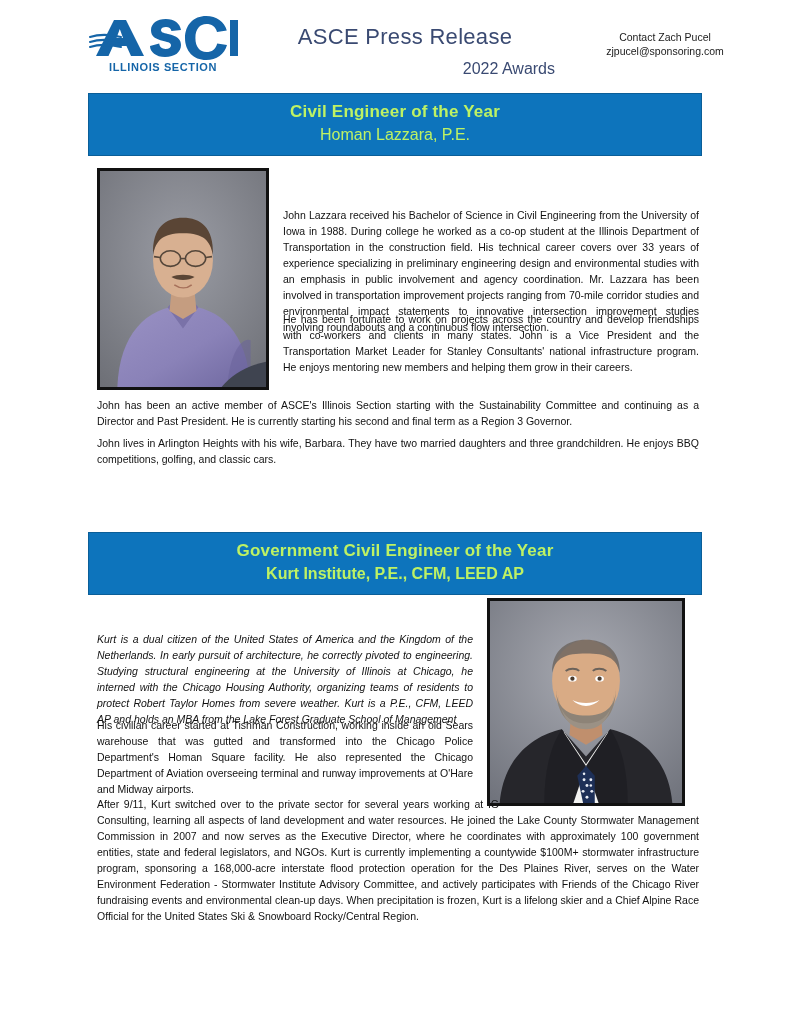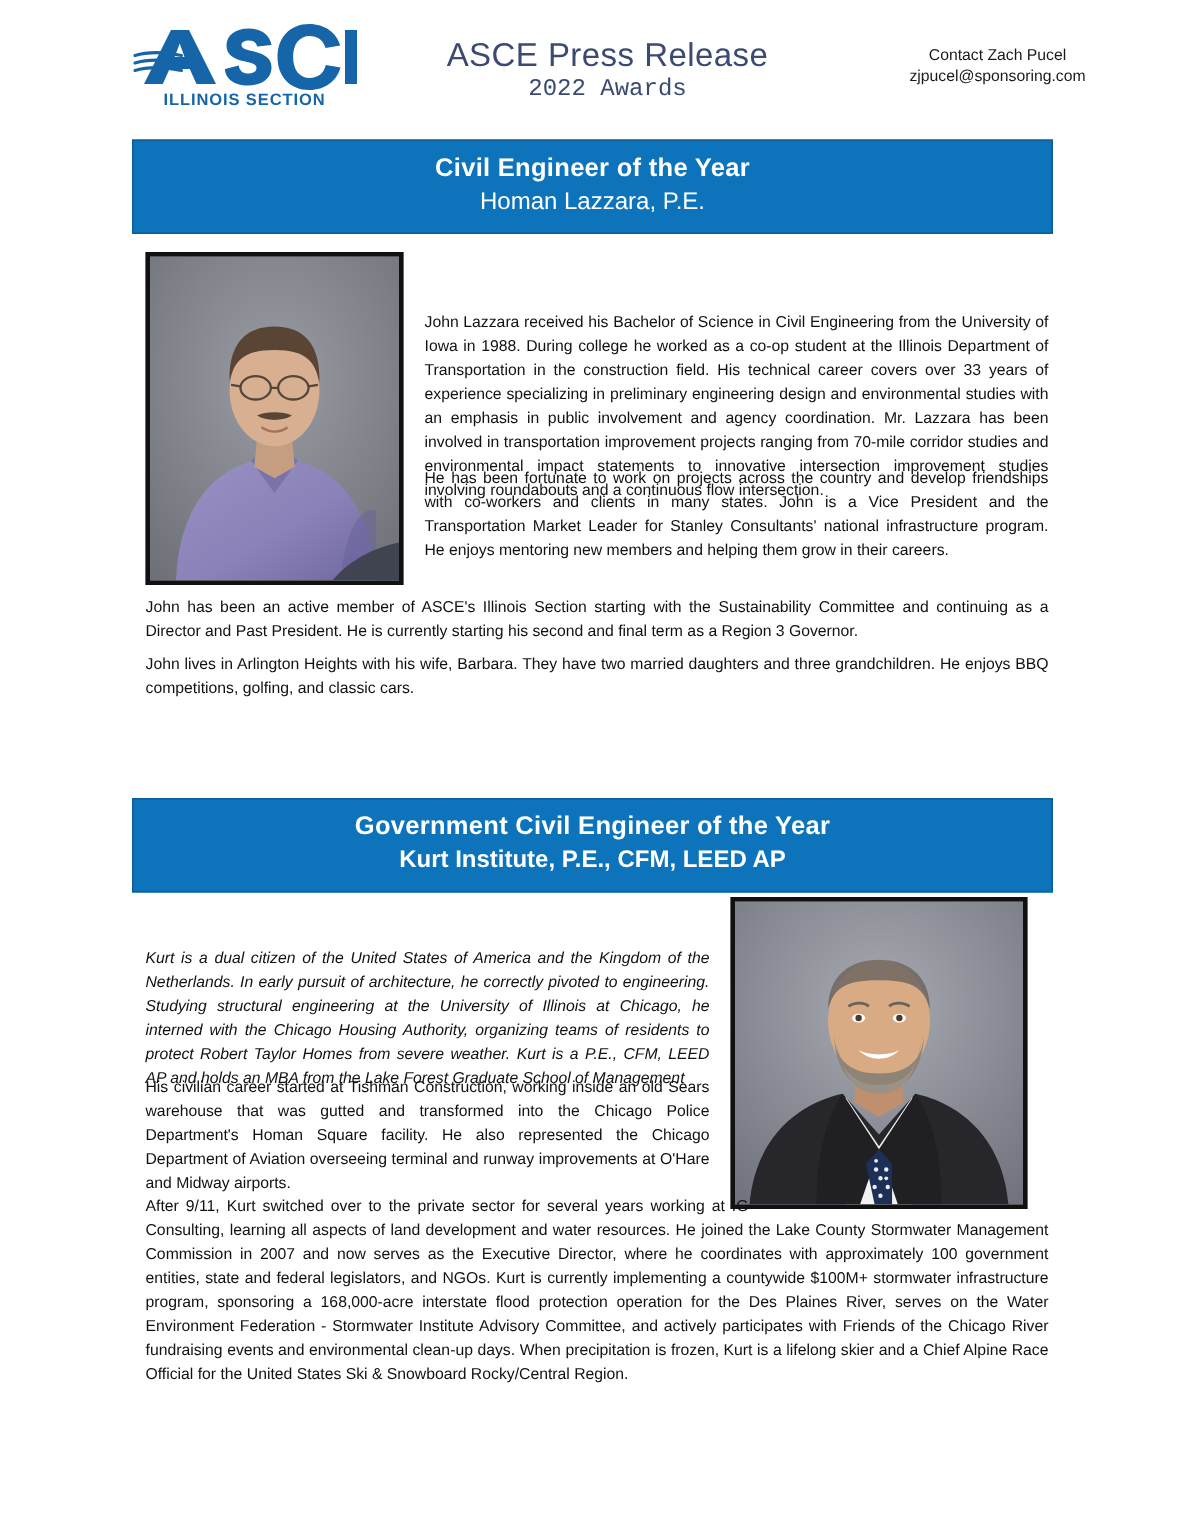--- a/index.html
+++ b/index.html
@@ -55,23 +55,25 @@
     width: 300px;
     text-align: center;
   }
   .title-main {
     font-family: "Liberation Sans", sans-serif;
     font-size: 22px;
     color: #3A4A72;
     letter-spacing: 0.3px;
   }
   .title-sub {
-    font-family: Liberation Mono, monospace;
+    font-family: Liberation Sans, sans-serif;
     font-size: 16px;
     color: #3A4A72;
+    margin-top: 10px;
+    text-align: right;
   }
   .contact-block {
     position: absolute;
     left: 565px;
     top: 30px;
     width: 200px;
     text-align: center;
     font-size: 10.5px;
     line-height: 1.35;
     color: #1a1a1a;
@@ -79,21 +81,21 @@
 
   
   .banner {
     position: absolute;
     left: 88px;
     width: 614px;
     background: #0D74BC;
     border: 1px solid #0A5E98;
     box-sizing: border-box;
     text-align: center;
-    color: #ffffff;
+    color: #bef264;
     padding: 7px 0 9px 0;
   }
   .banner-l1 {
     font-size: 17px;
     font-weight: bold;
     letter-spacing: 0.2px;
     line-height: 1.35;
   }
   .banner-l2 {
     font-size: 16px;

